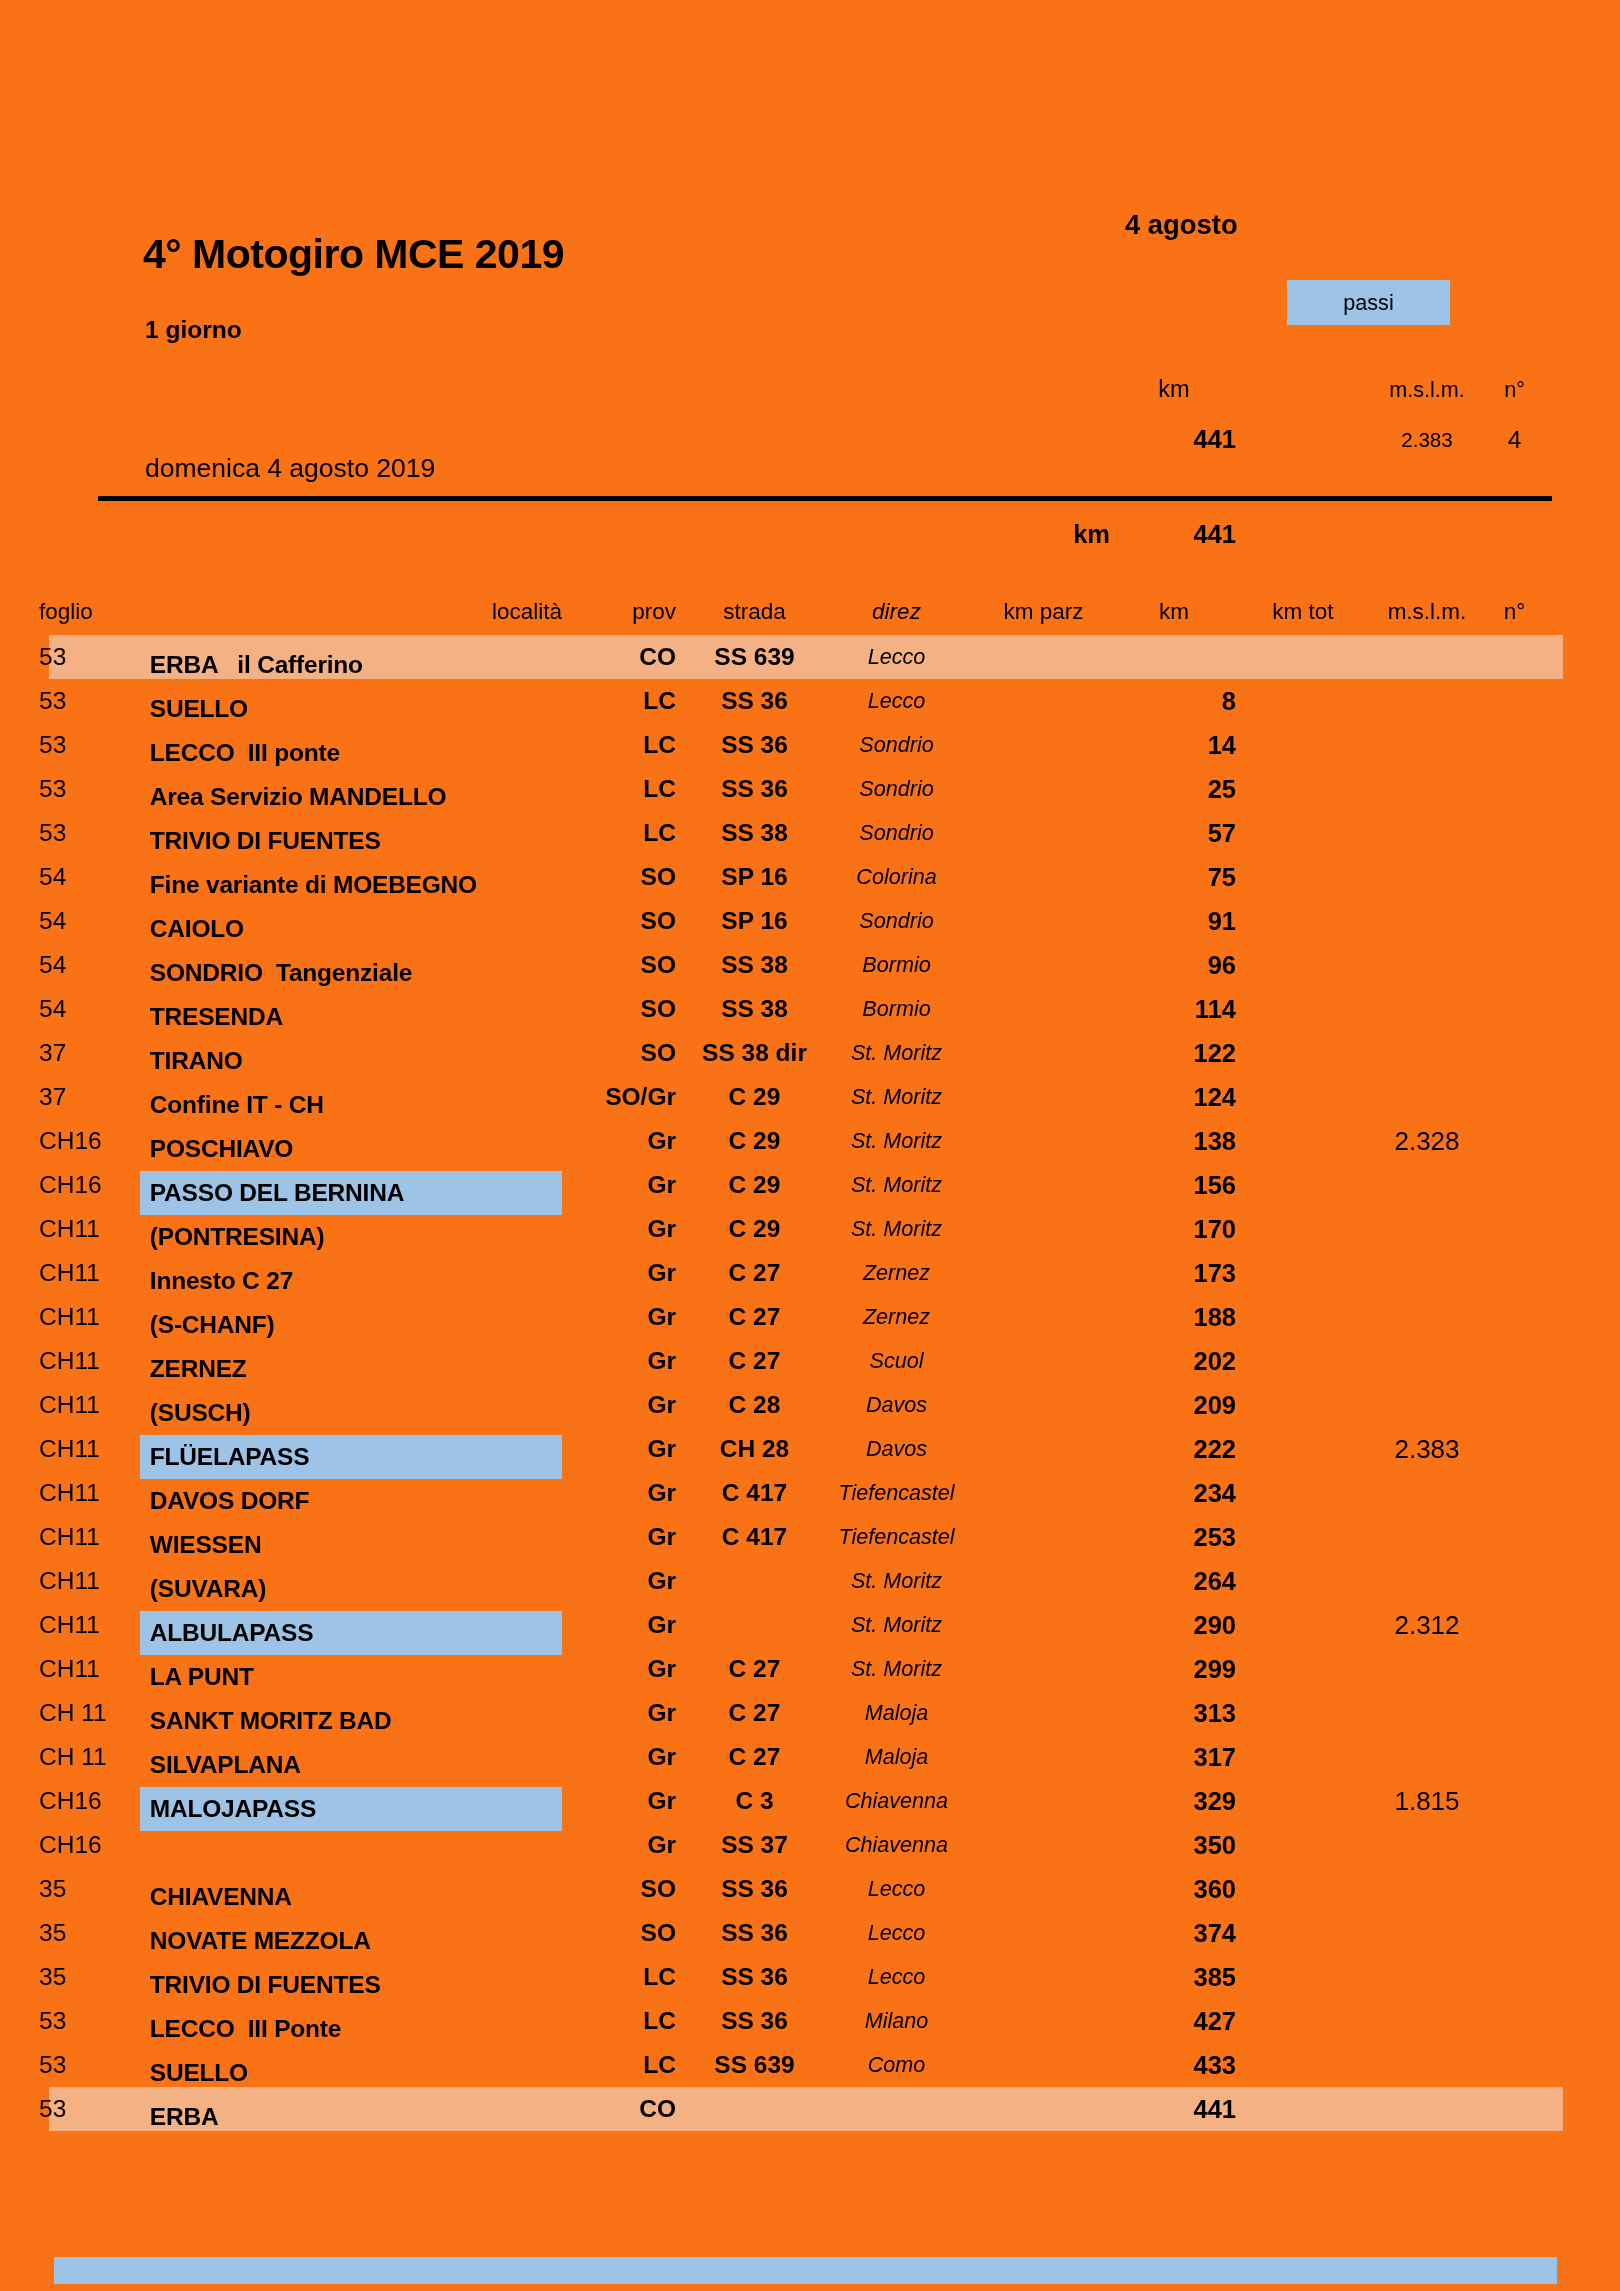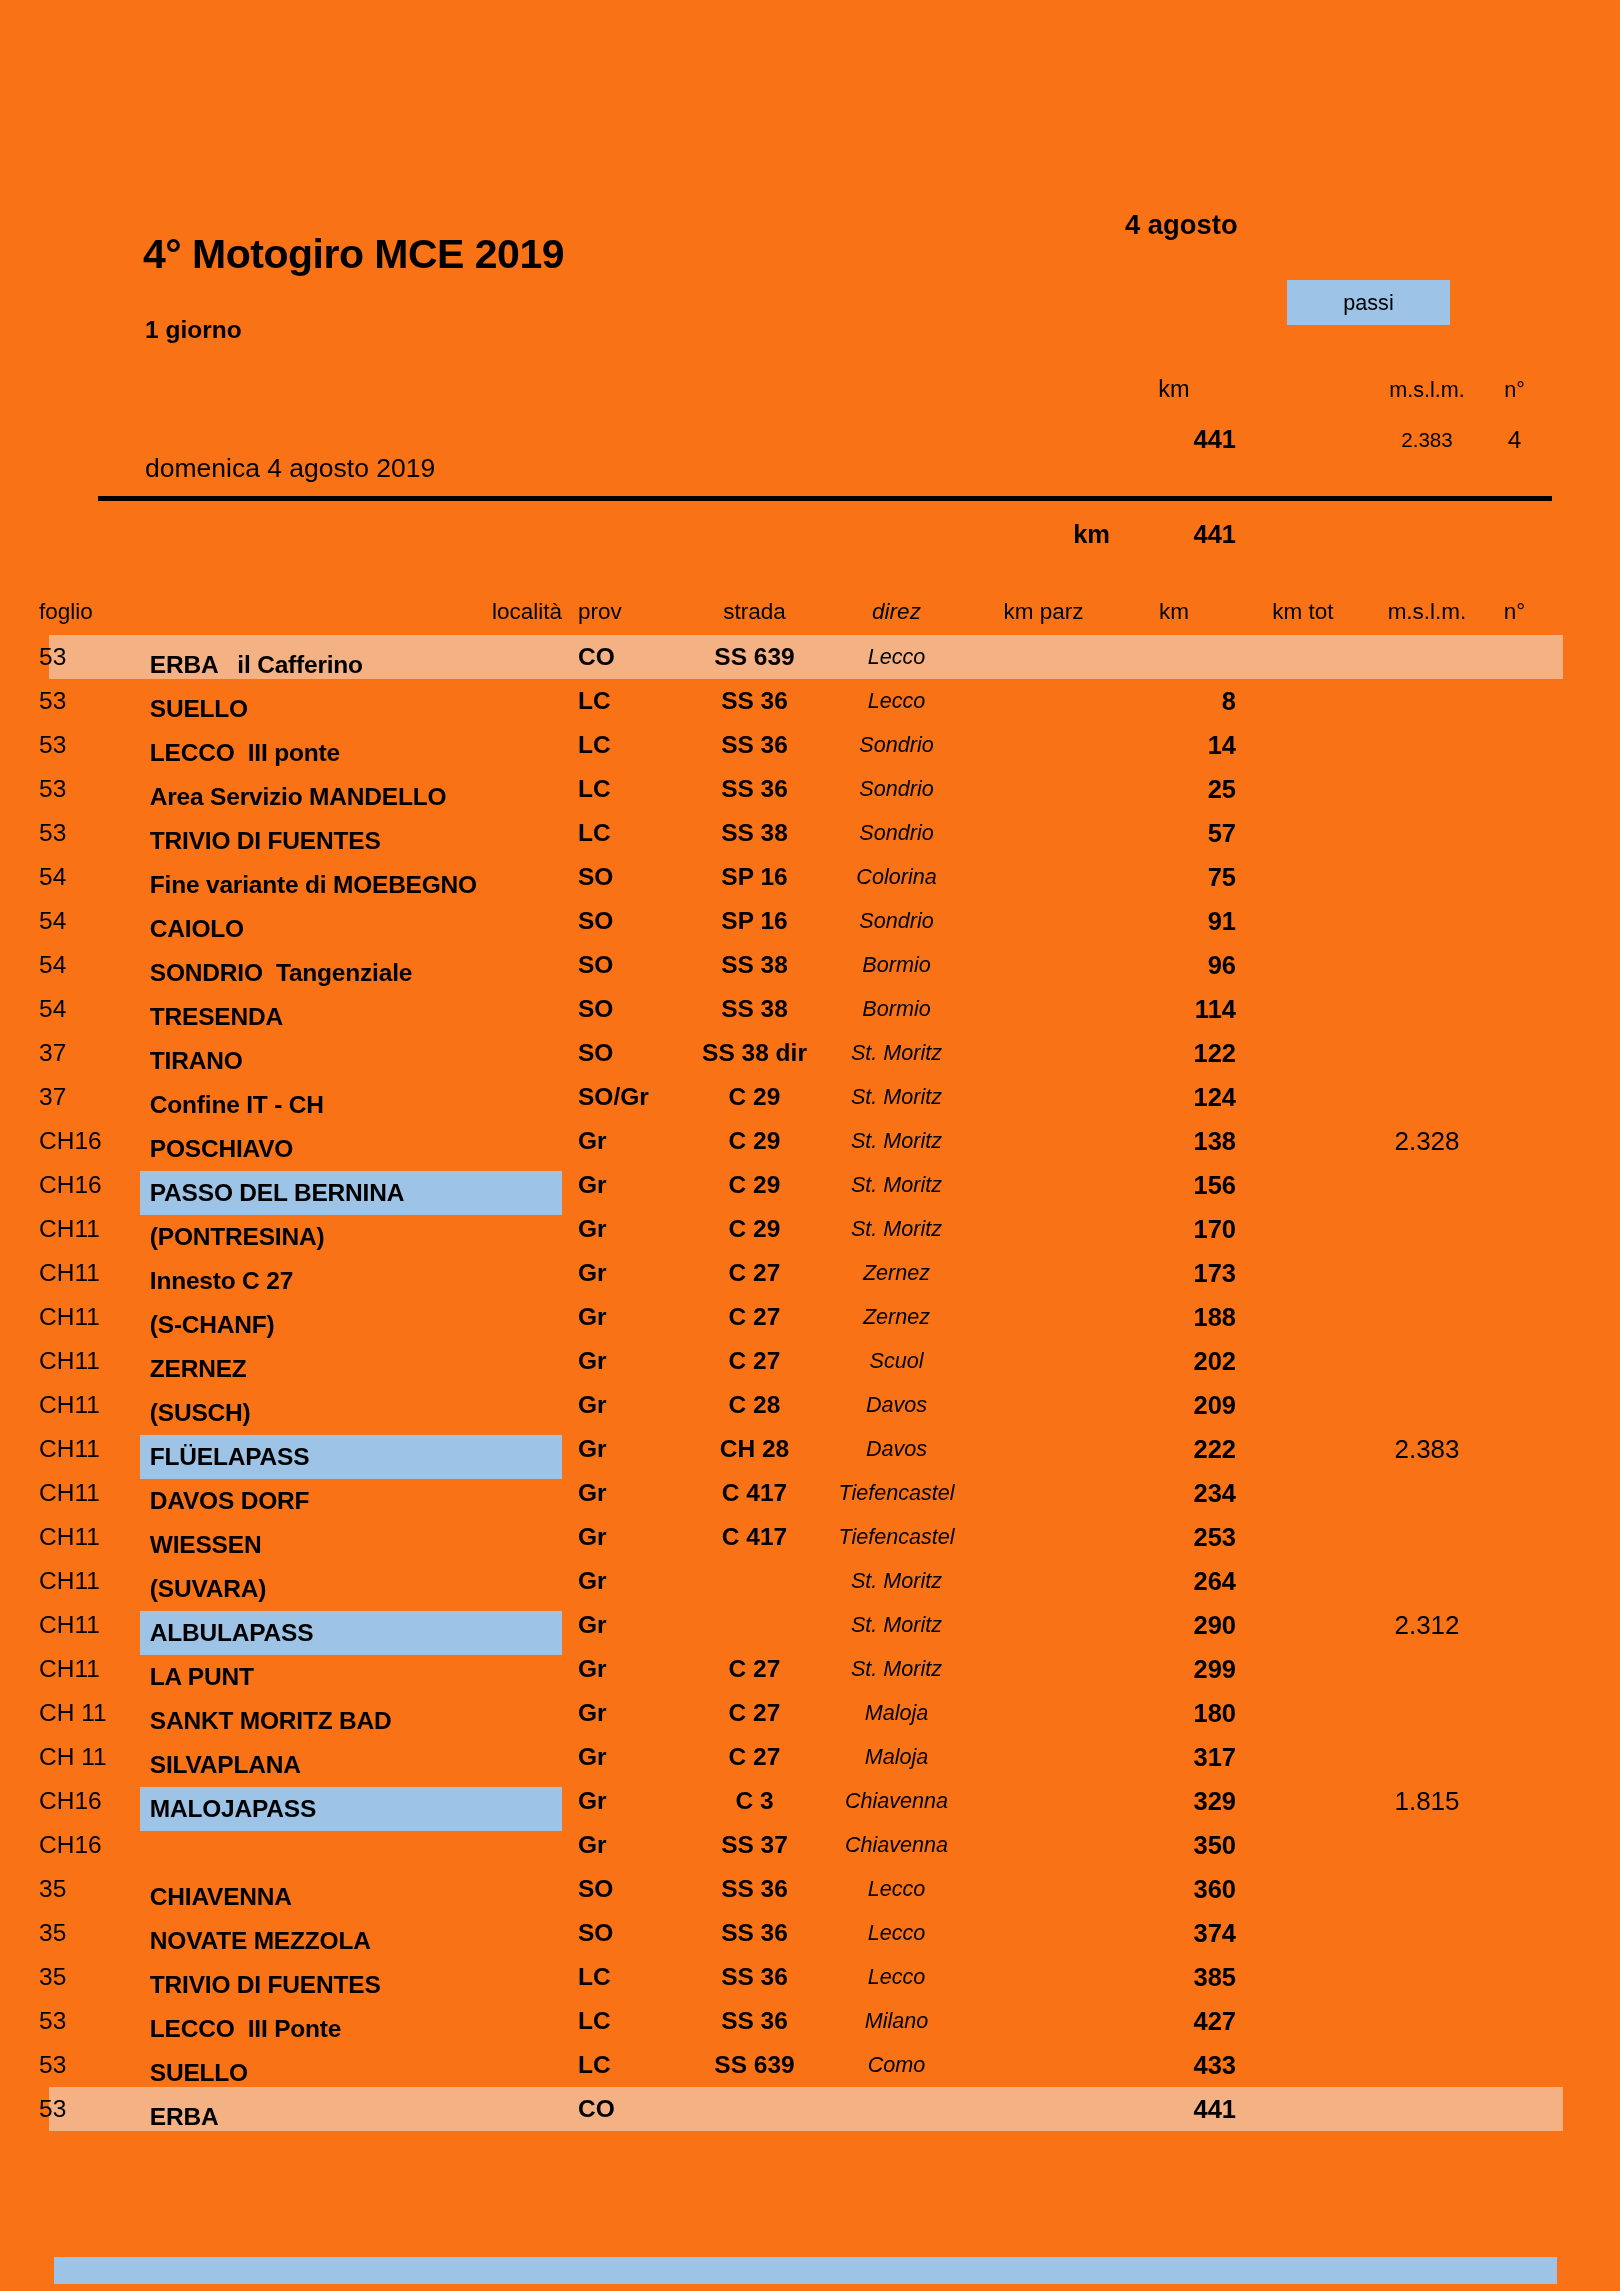--- a/index.html
+++ b/index.html
@@ -21,21 +21,21 @@
   .hdr-line { left:0; top:370px; width:1620px; height:39px; }
   .val-line { left:0; top:420px; width:1620px; height:39px; }
   .hdr-line span, .val-line span { position:absolute; top:0; height:39px; line-height:39px; }
   .rule { left:98px; top:496px; width:1454px; height:4.9px; background:#000; }
   .kmline { left:0; top:515px; width:1620px; height:39px; }
   .kmline span { position:absolute; top:0; height:39px; line-height:39px; font-weight:700; font-size:25.5px; }
 
   
   .c-foglio  { left:39px;   width:118px; text-align:left; }
   .c-localita{ left:140px;  width:422px; text-align:left; padding-left:9.8px; box-sizing:border-box; }
-  .c-prov    { left:578px;  width:98px; text-align:left; }
+  .c-prov    { left:578px;  width:98px; text-align:right; }
   .c-strada  { left:686px;  width:137px; text-align:center; }
   .c-direz   { left:828px;  width:137px; text-align:center; }
   .c-kmparz  { left:980px; width:127px; text-align:center; }
   .c-km      { left:1112px; width:124px; text-align:right; }
   .c-km.center { text-align:center; }
   .c-kmtot   { left:1259px; width:88px;  text-align:center; }
   .c-msl     { left:1372px; width:110px; text-align:center; }
   .c-n       { left:1490px; width:49px;  text-align:center; }
 
   
@@ -302,21 +302,21 @@
           <span class="cell cell-strada c-strada">C 27</span>
           <span class="cell cell-direz c-direz">St. Moritz</span>
           <span class="cell cell-km c-km">299</span>
         </div>
         <div class="trow">
           <span class="cell cell-foglio c-foglio">CH 11</span>
           <span class="cell cell-localita c-localita">SANKT MORITZ BAD</span>
           <span class="cell cell-prov c-prov">Gr</span>
           <span class="cell cell-strada c-strada">C 27</span>
           <span class="cell cell-direz c-direz">Maloja</span>
-          <span class="cell cell-km c-km">180</span>
+          <span class="cell cell-km c-km">313</span>
         </div>
         <div class="trow">
           <span class="cell cell-foglio c-foglio">CH 11</span>
           <span class="cell cell-localita c-localita">SILVAPLANA</span>
           <span class="cell cell-prov c-prov">Gr</span>
           <span class="cell cell-strada c-strada">C 27</span>
           <span class="cell cell-direz c-direz">Maloja</span>
           <span class="cell cell-km c-km">317</span>
         </div>
         <div class="trow">

